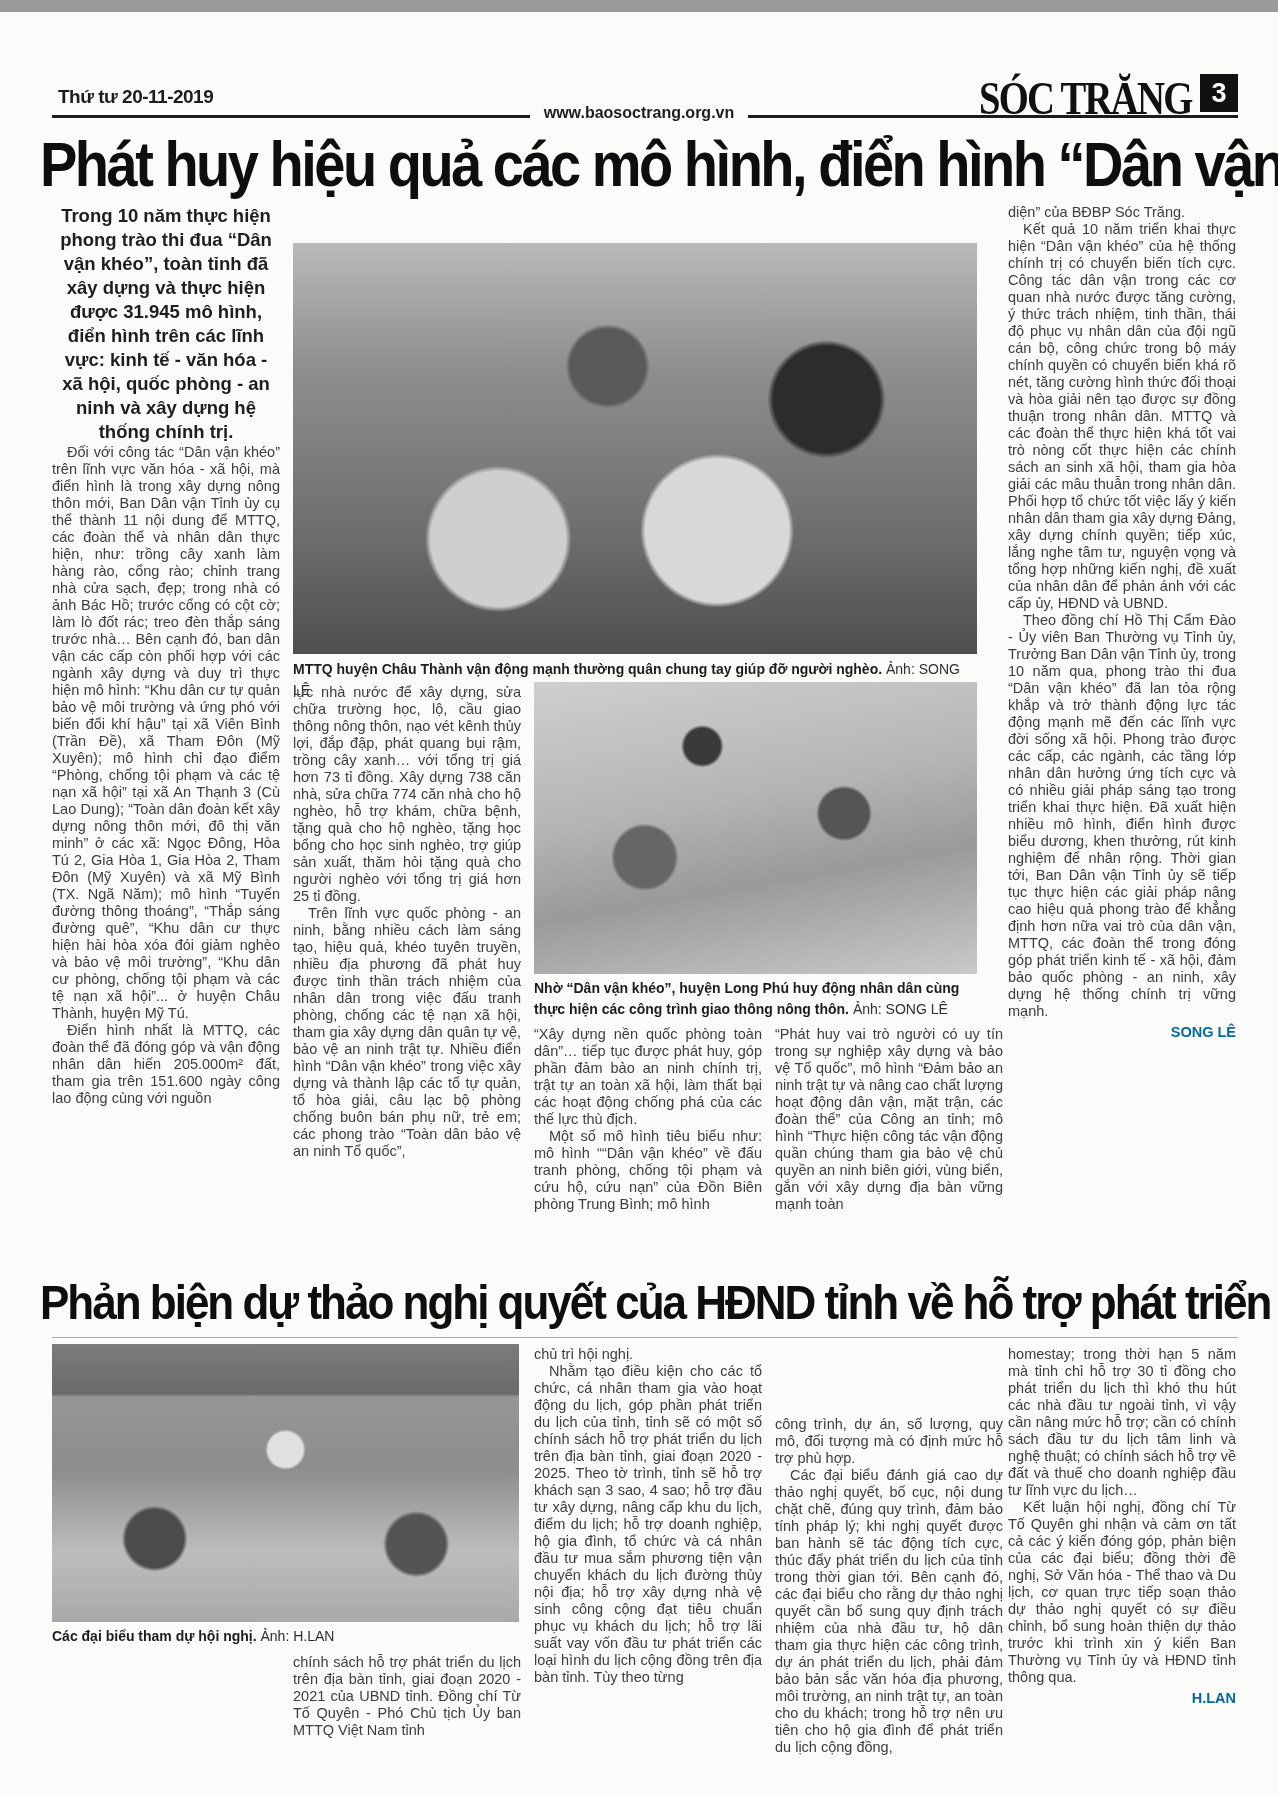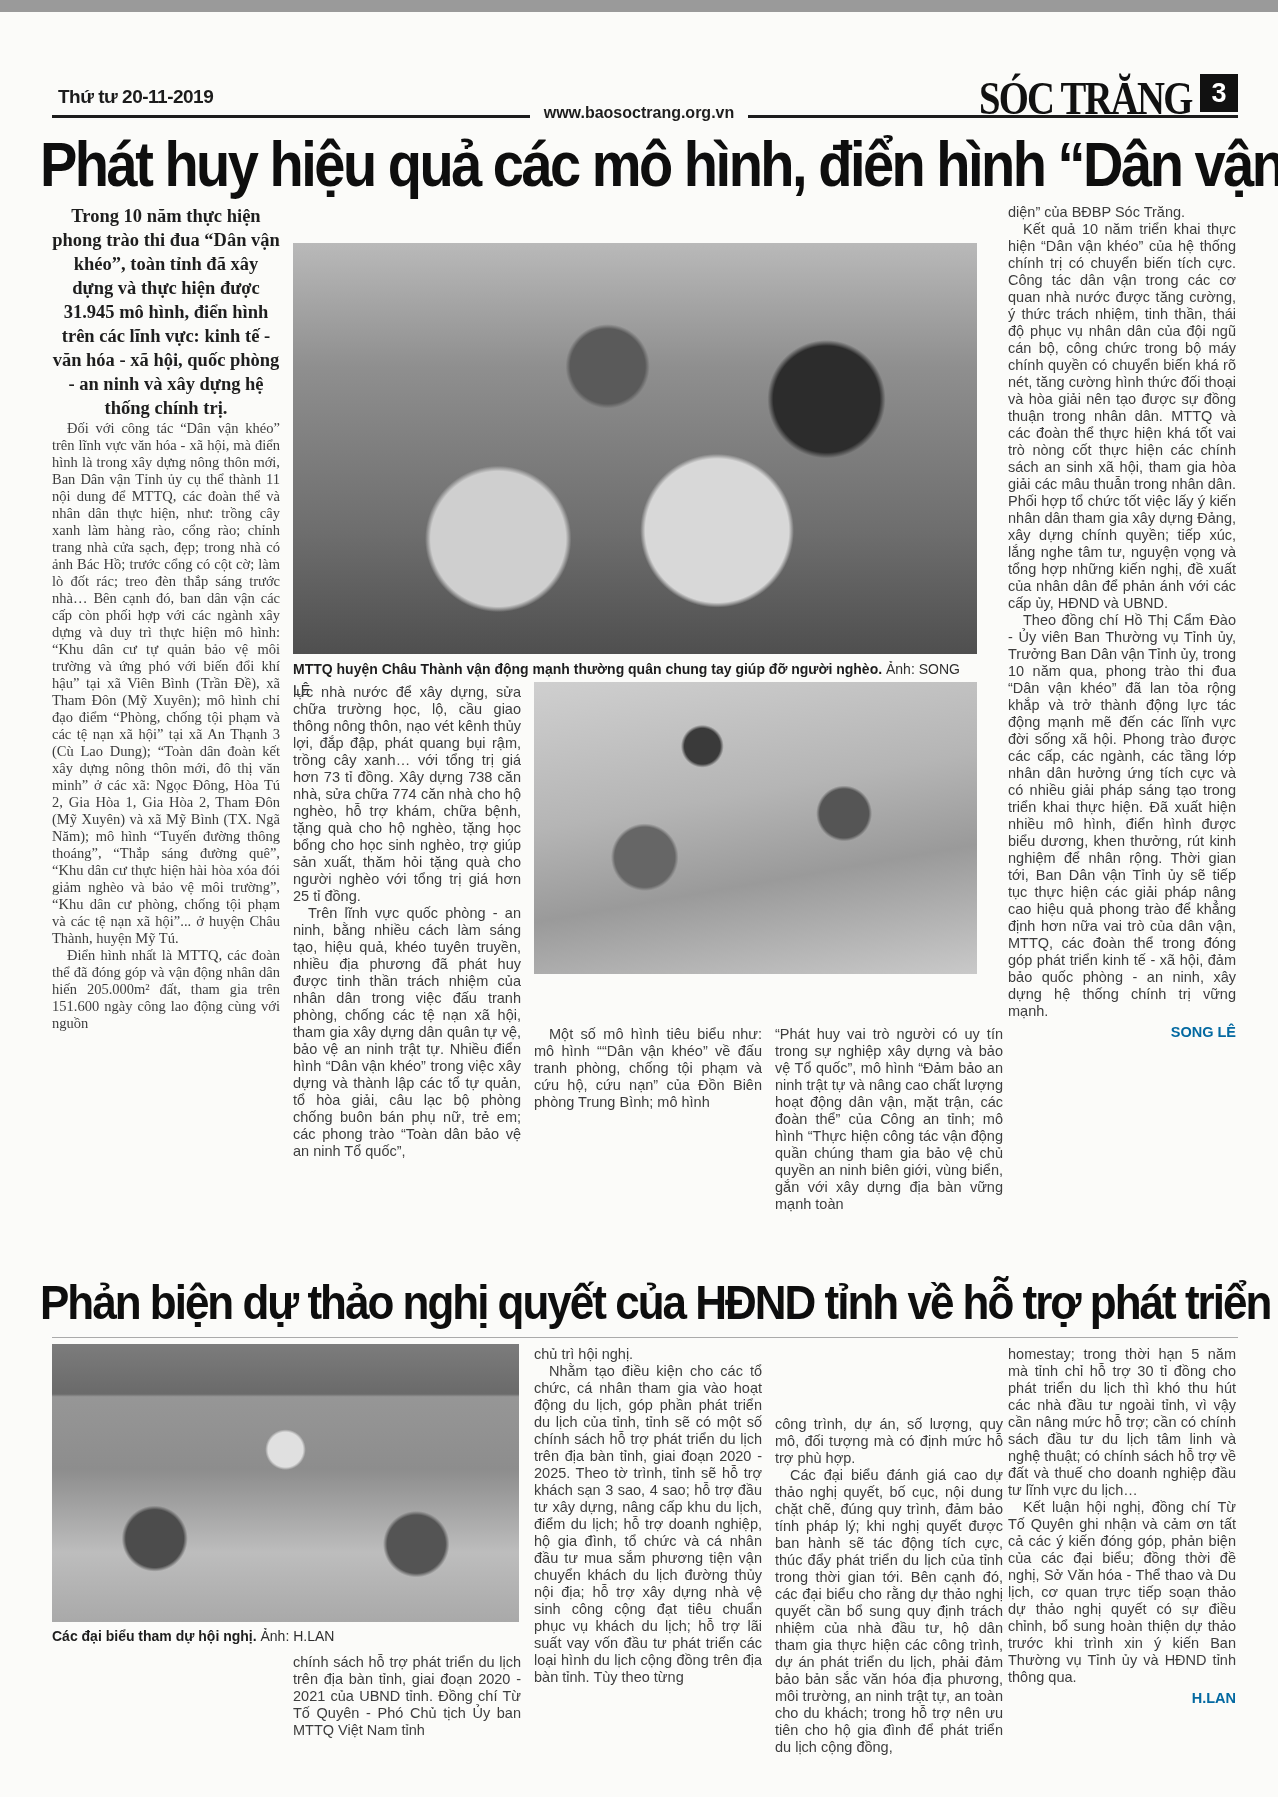--- a/index.html
+++ b/index.html
@@ -74,40 +74,45 @@
   <div class="hdr-date">Thứ tư 20-11-2019</div>
   <div class="hdr-rule"></div>
   <div class="hdr-site">
     <span>www.baosoctrang.org.vn</span>
   </div>
   <div class="masthead">SÓC TRĂNG</div>
   <div class="pagenum">3</div>
 
   <div class="h1">Phát huy hiệu quả các mô hình, điển hình “Dân vận khéo”</div>
 
-  <div class="col" style="left:52px; top:192px; height:1040px;font-family:Liberation Serif, serif;">
+  <div class="col" style="left:52px; top:192px; height:1040px;">
     <p class="lead">Trong 10 năm thực hiện phong trào thi đua “Dân vận khéo”, toàn tỉnh đã xây dựng và thực hiện được 31.945 mô hình, điển hình trên các lĩnh vực: kinh tế - văn hóa - xã hội, quốc phòng - an ninh và xây dựng hệ thống chính trị.</p>
     <p class="ind">Đối với công tác “Dân vận khéo” trên lĩnh vực văn hóa - xã hội, mà điển hình là trong xây dựng nông thôn mới, Ban Dân vận Tỉnh ủy cụ thể thành 11 nội dung để MTTQ, các đoàn thể và nhân dân thực hiện, như: trồng cây xanh làm hàng rào, cổng rào; chỉnh trang nhà cửa sạch, đẹp; trong nhà có ảnh Bác Hồ; trước cổng có cột cờ; làm lò đốt rác; treo đèn thắp sáng trước nhà… Bên cạnh đó, ban dân vận các cấp còn phối hợp với các ngành xây dựng và duy trì thực hiện mô hình: “Khu dân cư tự quản bảo vệ môi trường và ứng phó với biến đổi khí hậu” tại xã Viên Bình (Trần Đề), xã Tham Đôn (Mỹ Xuyên); mô hình chỉ đạo điểm “Phòng, chống tội phạm và các tệ nạn xã hội” tại xã An Thạnh 3 (Cù Lao Dung); “Toàn dân đoàn kết xây dựng nông thôn mới, đô thị văn minh” ở các xã: Ngọc Đông, Hòa Tú 2, Gia Hòa 1, Gia Hòa 2, Tham Đôn (Mỹ Xuyên) và xã Mỹ Bình (TX. Ngã Năm); mô hình “Tuyến đường thông thoáng”, “Thắp sáng đường quê”, “Khu dân cư thực hiện hài hòa xóa đói giảm nghèo và bảo vệ môi trường”, “Khu dân cư phòng, chống tội phạm và các tệ nạn xã hội”... ở huyện Châu Thành, huyện Mỹ Tú.</p>
     <p class="ind">Điển hình nhất là MTTQ, các đoàn thể đã đóng góp và vận động nhân dân hiến 205.000m² đất, tham gia trên 151.600 ngày công lao động cùng với nguồn</p>
   </div>
 
   <div class="photo photo1"></div>
   <div class="caption" style="left:293px; top:647px; width:684px;">
     <b>MTTQ huyện Châu Thành vận động mạnh thường quân chung tay giúp đỡ người nghèo.</b>
     <span class="credit">Ảnh: SONG LÊ</span>
   </div>
 
   <div class="col" style="left:293px; top:672px; height:560px;">
     <p>lực nhà nước để xây dựng, sửa chữa trường học, lộ, cầu giao thông nông thôn, nạo vét kênh thủy lợi, đắp đập, phát quang bụi rậm, trồng cây xanh… với tổng trị giá hơn 73 tỉ đồng. Xây dựng 738 căn nhà, sửa chữa 774 căn nhà cho hộ nghèo, hỗ trợ khám, chữa bệnh, tặng quà cho hộ nghèo, tặng học bổng cho học sinh nghèo, trợ giúp sản xuất, thăm hỏi tặng quà cho người nghèo với tổng trị giá hơn 25 tỉ đồng.</p>
     <p class="ind">Trên lĩnh vực quốc phòng - an ninh, bằng nhiều cách làm sáng tạo, hiệu quả, khéo tuyên truyền, nhiều địa phương đã phát huy được tinh thần trách nhiệm của nhân dân trong việc đấu tranh phòng, chống các tệ nạn xã hội, tham gia xây dựng dân quân tự vệ, bảo vệ an ninh trật tự. Nhiều điển hình “Dân vận khéo” trong việc xây dựng và thành lập các tổ tự quản, tổ hòa giải, câu lạc bộ phòng chống buôn bán phụ nữ, trẻ em; các phong trào “Toàn dân bảo vệ an ninh Tổ quốc”,</p>
   </div>
 
   <div class="photo photo2"></div>
+  <div class="caption" style="left:534px; top:966px; width:443px;">
+    <b>Nhờ “Dân vận khéo”, huyện Long Phú huy động nhân dân cùng thực hiện các công trình giao thông nông thôn.</b>
+    <span class="credit">Ảnh: SONG LÊ</span>
+  </div>
 
   <div class="col" style="left:534px; top:1014px; height:218px;">
+    <p>“Xây dựng nền quốc phòng toàn dân”… tiếp tục được phát huy, góp phần đảm bảo an ninh chính trị, trật tự an toàn xã hội, làm thất bại các hoạt động chống phá của các thế lực thù địch.</p>
     <p class="ind">Một số mô hình tiêu biểu như: mô hình ““Dân vận khéo” về đấu tranh phòng, chống tội phạm và cứu hộ, cứu nạn” của Đồn Biên phòng Trung Bình; mô hình</p>
   </div>
 
   <div class="col" style="left:775px; top:1014px; height:218px;">
     <p>“Phát huy vai trò người có uy tín trong sự nghiệp xây dựng và bảo vệ Tổ quốc”, mô hình “Đảm bảo an ninh trật tự và nâng cao chất lượng hoạt động dân vận, mặt trận, các đoàn thể” của Công an tỉnh; mô hình “Thực hiện công tác vận động quần chúng tham gia bảo vệ chủ quyền an ninh biên giới, vùng biển, gắn với xây dựng địa bàn vững mạnh toàn</p>
   </div>
 
   <div class="col" style="left:1008px; top:192px; height:1052px;">
     <p>diện” của BĐBP Sóc Trăng.</p>
     <p class="ind">Kết quả 10 năm triển khai thực hiện “Dân vận khéo” của hệ thống chính trị có chuyển biến tích cực. Công tác dân vận trong các cơ quan nhà nước được tăng cường, ý thức trách nhiệm, tinh thần, thái độ phục vụ nhân dân của đội ngũ cán bộ, công chức trong bộ máy chính quyền có chuyển biến khá rõ nét, tăng cường hình thức đối thoại và hòa giải nên tạo được sự đồng thuận trong nhân dân. MTTQ và các đoàn thể thực hiện khá tốt vai trò nòng cốt thực hiện các chính sách an sinh xã hội, tham gia hòa giải các mâu thuẫn trong nhân dân. Phối hợp tổ chức tốt việc lấy ý kiến nhân dân tham gia xây dựng Đảng, xây dựng chính quyền; tiếp xúc, lắng nghe tâm tư, nguyện vọng và tổng hợp những kiến nghị, đề xuất của nhân dân để phản ánh với các cấp ủy, HĐND và UBND.</p>

